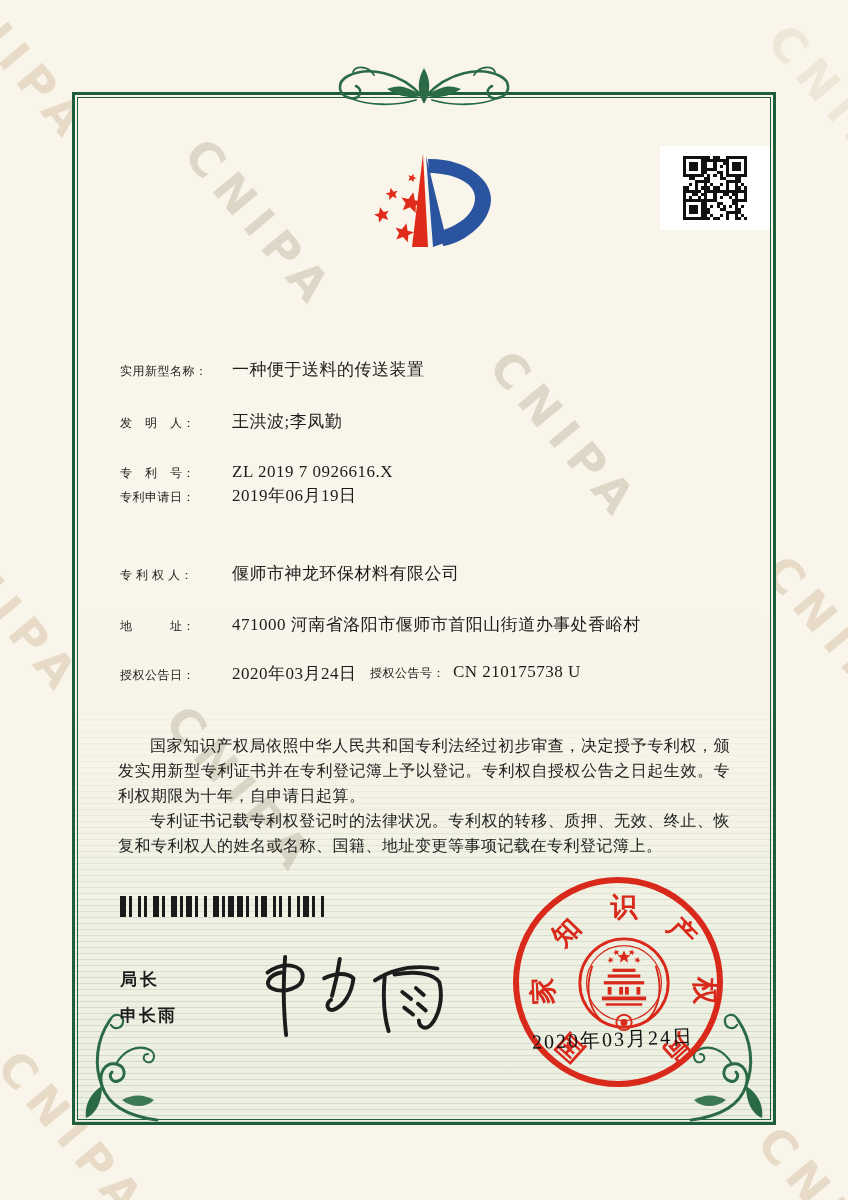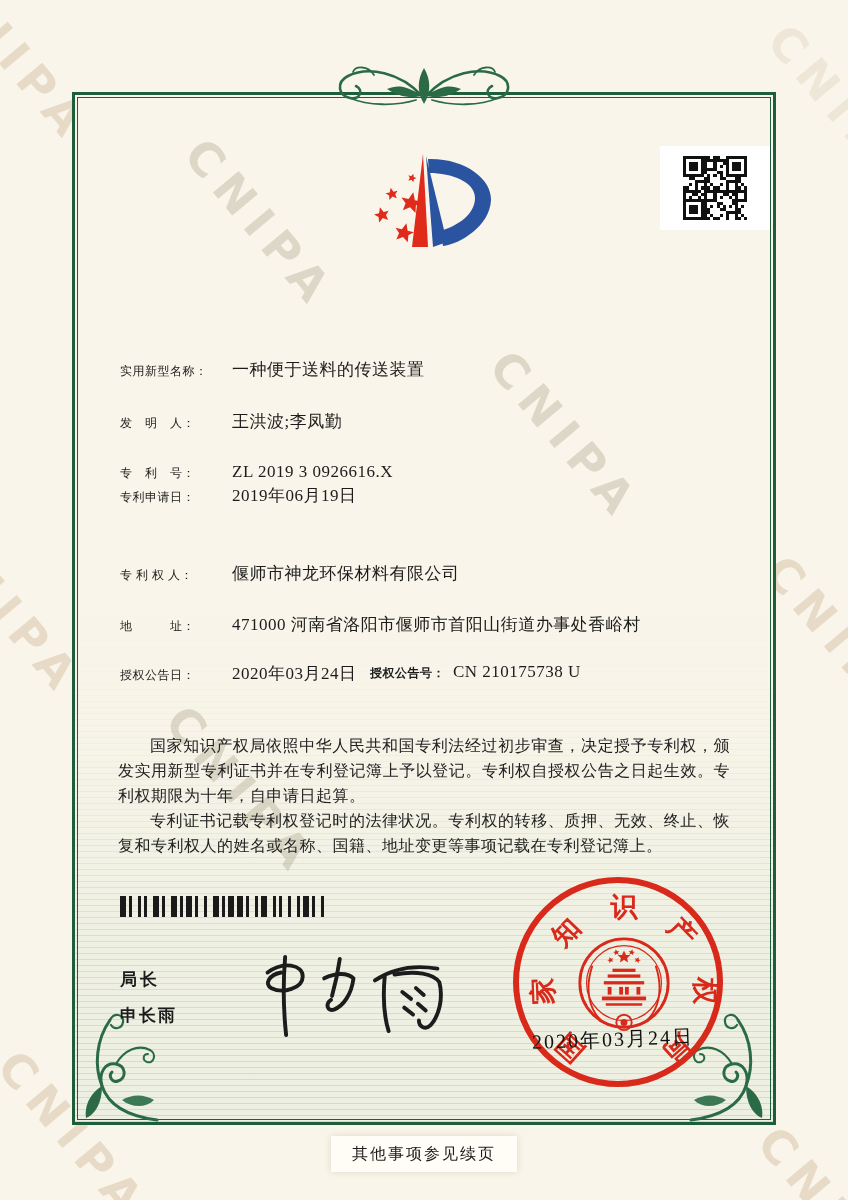--- a/index.html
+++ b/index.html
@@ -50,21 +50,21 @@
   .title{
     position:absolute;left:72px;top:252px;width:704px;z-index:4;
     text-align:center;font-size:44px;font-weight:700;letter-spacing:9px;color:#141414;
   }
   
   .fields{position:absolute;left:120px;top:0;width:620px;z-index:4;font-size:17px;}
   .field-row{position:absolute;left:0;white-space:nowrap;}
   .field-label{display:inline-block;width:112px;font-size:12px;letter-spacing:0.5px;vertical-align:baseline;}
   .field-value{letter-spacing:0.5px;}
   .field-pair2{position:absolute;left:250px;top:0;white-space:nowrap;}
-  .field-pair2 .field-label{width:auto;margin-right:8px;font-weight:bold;}
+  .field-pair2 .field-label{width:auto;margin-right:8px;}
   
   .body-text{position:absolute;left:118px;top:733px;width:612px;z-index:4;}
   .body-text p{
     font-size:16px;line-height:25px;text-indent:2em;text-align:justify;
     letter-spacing:0.5px;color:#222;
   }
   
   .barcode{position:absolute;left:120px;top:896px;width:212px;height:21px;z-index:4;display:flex;}
   .barcode i{display:block;height:100%;flex:none;}
   .signer-title{position:absolute;left:120px;top:968px;z-index:5;font-size:17px;font-weight:600;letter-spacing:3px;}
@@ -412,21 +412,21 @@
 
 
   <div class="fields">
     <div class="field-row" style="top:358px;">
       <span class="field-label">实用新型名称：</span><span class="field-value">一种便于送料的传送装置</span>
     </div>
     <div class="field-row" style="top:410px;">
       <span class="field-label">发　明　人：</span><span class="field-value">王洪波;李凤勤</span>
     </div>
     <div class="field-row" style="top:462px;">
-      <span class="field-label">专　利　号：</span><span class="field-value">ZL 2019 3 0926616.X</span>
+      <span class="field-label">专　利　号：</span><span class="field-value">ZL 2019 7 0926616.X</span>
     </div>
     <div class="field-row" style="top:484px;">
       <span class="field-label">专利申请日：</span><span class="field-value">2019年06月19日</span>
     </div>
     <div class="field-row" style="top:562px;">
       <span class="field-label">专 利 权 人：</span><span class="field-value">偃师市神龙环保材料有限公司</span>
     </div>
     <div class="field-row" style="top:613px;">
       <span class="field-label">地　　　址：</span><span class="field-value">471000 河南省洛阳市偃师市首阳山街道办事处香峪村</span>
     </div>
@@ -547,15 +547,14 @@
         <rect x="51" y="58" width="4" height="8"></rect>
           <rect x="63" y="58" width="4" height="8"></rect>
         <rect x="27" y="68" width="46" height="4"></rect>
         <rect x="31" y="75" width="38" height="2.6"></rect>
         <circle cx="50" cy="95" r="3.6"></circle>
       </g>
     </svg>
   </div>
   <div class="seal-date">2020年03月24日</div>
 
-  <div class="cont-box">其他事项参见续页</div>
 
 </div>
 
 </body></html>

